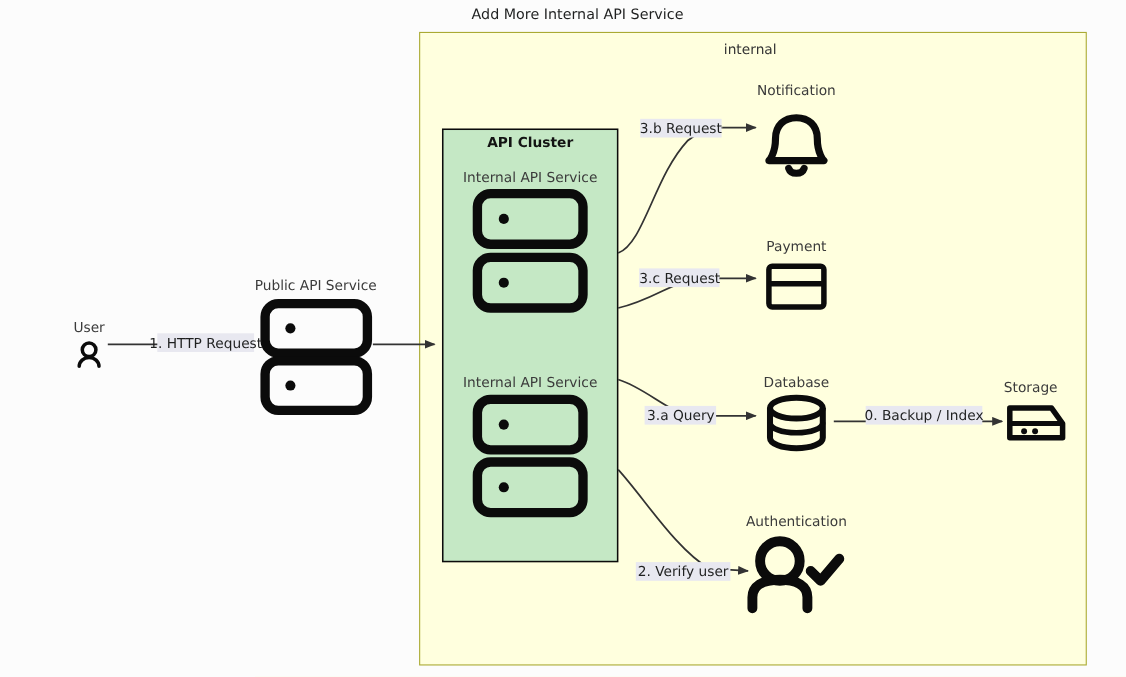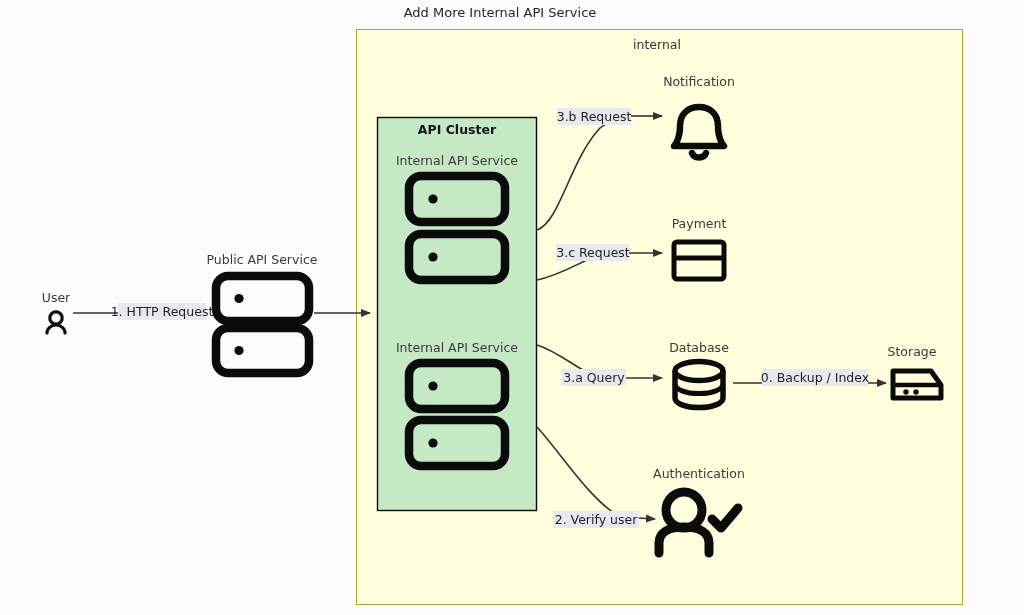--- a/index.html
+++ b/index.html
@@ -11,20 +11,21 @@
     width: 1024px;
     height: 615px;
     position: relative;
     overflow: hidden;
     font-family: "DejaVu Sans", "Liberation Sans", sans-serif;
     color: #1f2020;
   }
   #diagram-root {
     position: absolute;
     inset: 0;
+    margin-left: 25px;
   }
   svg#diagram-svg {
     position: absolute;
     left: 0;
     top: 0;
     width: 1024px;
     height: 615px;
   }
   .diag-title {
     font-size: 13px;

